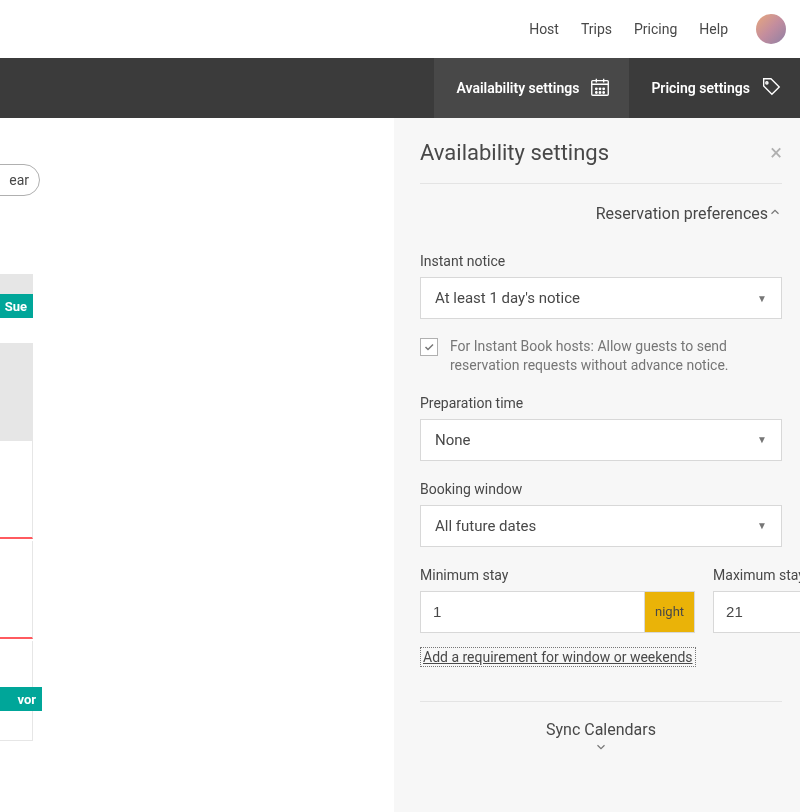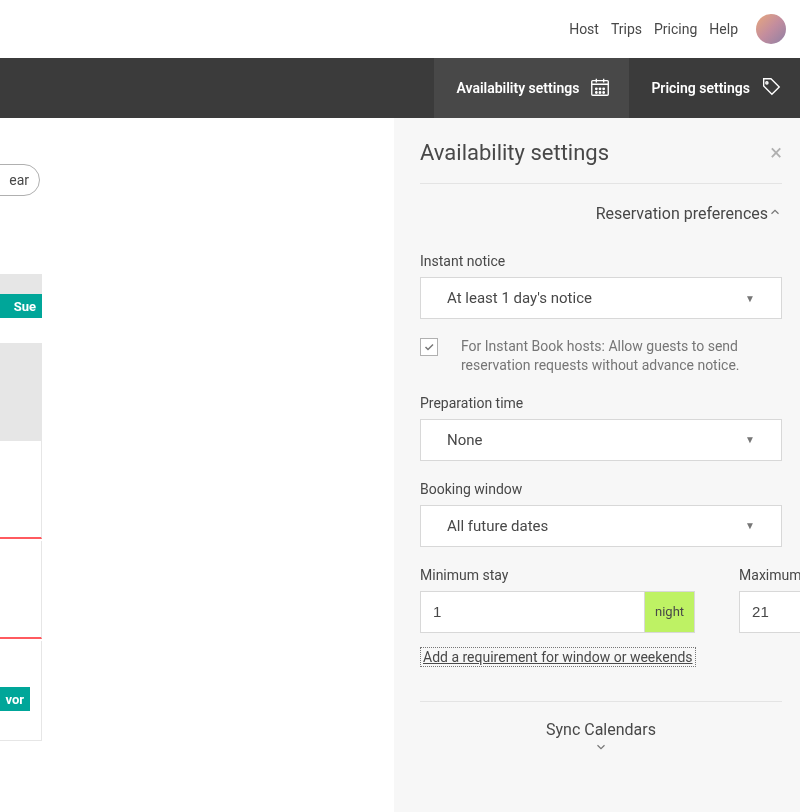--- a/index.html
+++ b/index.html
@@ -12,21 +12,21 @@
   color: #484848;
 }
 
 
 .top-nav {
   height: 58px;
   display: flex;
   justify-content: flex-end;
   align-items: center;
   padding-right: 14px;
-  gap: 12px;
+  gap: 22px;
   border-bottom: 1px solid transparent;
 }
 .top-nav-item {
   font-size: 14px;
   color: #484848;
   cursor: pointer;
 }
 .avatar {
   width: 30px;
   height: 30px;
@@ -75,21 +75,21 @@
   border-radius: 16px;
   display: flex;
   align-items: center;
   justify-content: flex-end;
   padding-right: 10px;
   font-size: 14px;
 }
 .block {
   position: absolute;
   left: 0;
-  width: 42px;
+  width: 33px;
 }
 .block1 {
   top: 156px;
   height: 20px;
   background: #e6e6e6;
 }
 .block2 {
   top: 176px;
   height: 24px;
   background: #00A699;
@@ -127,21 +127,21 @@
 }
 .block7 {
   top: 569px;
   height: 24px;
   background: #00A699;
   color: #fff;
   font-size: 13px;
   font-weight: bold;
   display: flex; align-items: center; justify-content: flex-end;
   padding-right: 6px;
-  width: 30px;
+  width: 42px;
 }
 
 
 .panel {
   position: absolute;
   left: 394px;
   top: 118px;
   width: 406px;
   height: 694px;
   background: #f7f7f7;
@@ -190,70 +190,70 @@
 .field-label.first { margin-top: 14px; }
 
 .select {
   width: 100%;
   height: 42px;
   background: #fff;
   border: 1px solid #d8d8d8;
   display: flex;
   align-items: center;
   justify-content: space-between;
-  padding: 0 26px;
+  padding: 0 14px;
   font-size: 15px;
   color: #484848;
   cursor: pointer;
 }
 .select .caret { color: #767676; font-size: 10px; }
 
 .check-row {
   display: flex;
-  gap: 23px;
+  gap: 12px;
   margin-top: 18px;
   align-items: flex-start;
 }
 .checkbox {
   width: 18px; height: 18px;
   border: 1px solid #b0b0b0;
   background: #fff;
   flex-shrink: 0;
   display: flex; align-items: center; justify-content: center;
   margin-top: 1px;
 }
 .checkbox svg { width: 12px; height: 12px; }
 .check-text {
   font-size: 14px;
   color: #767676;
   line-height: 1.35;
 }
 
 .stay-row {
   display: flex;
-  gap: 44px;
+  gap: 18px;
   margin-top: 20px;
 }
 .stay-col { flex: 1; }
 .stay-input-wrap {
   display: flex;
   height: 42px;
   border: 1px solid #d8d8d8;
   background: #fff;
 }
 .stay-input {
   flex: 1;
   border: none;
   outline: none;
   padding: 0 12px;
   font-size: 15px;
   color: #484848;
 }
 .stay-unit {
-  background: #bef264;
+  background: #eab308;
   border-left: 1px solid #d8d8d8;
   display: flex; align-items: center; justify-content: center;
   padding: 0 10px;
   font-size: 13px;
   color: #484848;
 }
 
 .link {
   display: inline-block;
   margin-top: 14px;

